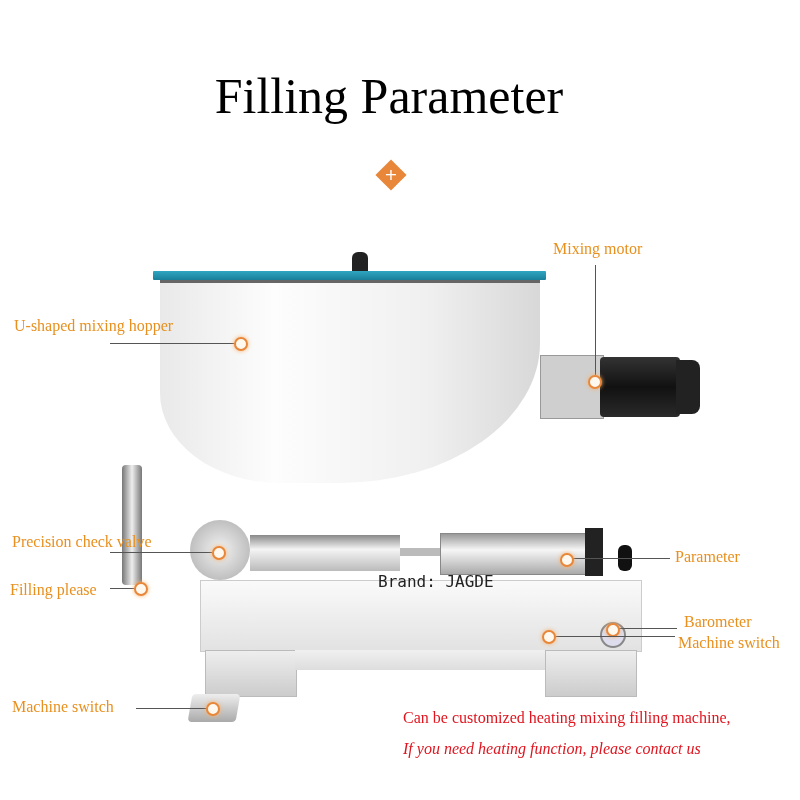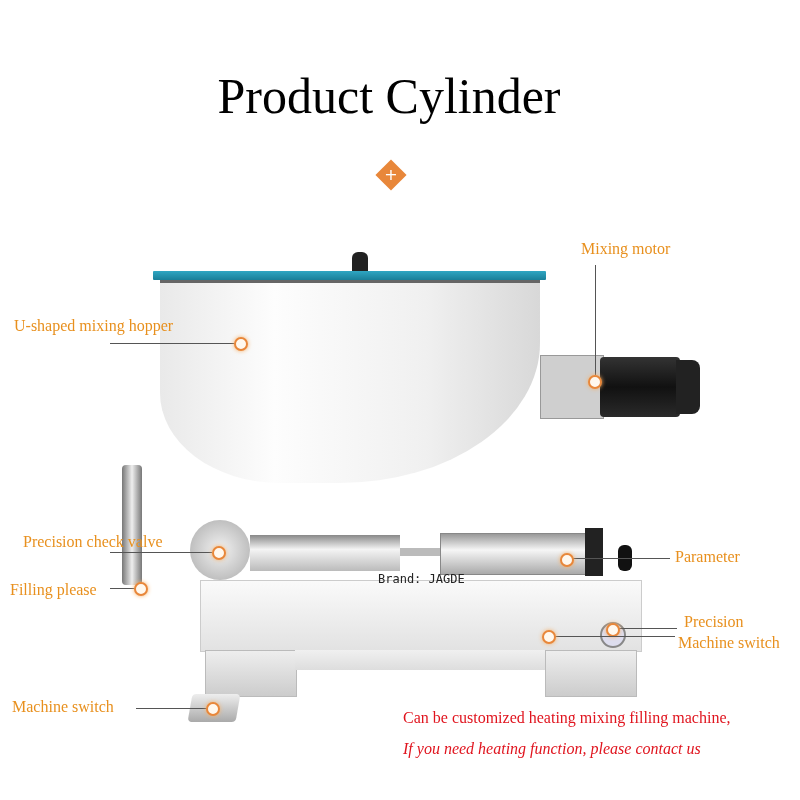--- a/index.html
+++ b/index.html
@@ -6,21 +6,21 @@
   body{width:800px;height:800px;position:relative;overflow:hidden;font-family:"Liberation Serif",serif;}
   .title{position:absolute;left:0;width:800px;top:66px;text-align:center;font-size:50px;color:#000;line-height:60px;}
   .title span{display:inline-block;margin-left:-22px;}
   .diamond{position:absolute;left:380px;top:164px;width:22px;height:22px;transform:rotate(45deg);background:#e8873a;}
   .diamond-plus{position:absolute;left:380px;top:162px;width:22px;height:26px;color:#fff;font-family:"DejaVu Sans",sans-serif;font-size:16px;text-align:center;line-height:26px;}
   .lbl{position:absolute;color:#e8901e;font-size:16px;white-space:nowrap;line-height:18px;}
   .line{position:absolute;background:#555;height:1px;}
   .vline{position:absolute;background:#555;width:1px;}
   .dot{position:absolute;width:10px;height:10px;border-radius:50%;border:2px solid #e8873a;background:#fff8ee;box-shadow:0 0 4px #f6b26b;}
   .red{position:absolute;color:#e0141e;font-size:16px;white-space:nowrap;}
-  .brand{position:absolute;left:378px;top:572px;font-family:"DejaVu Sans Mono",monospace;font-size:12px;color:#222;}
+  .brand{position:absolute;left:378px;top:572px;font-family:"DejaVu Sans Mono",monospace;font-size:16px;color:#222;}
   
   .lid{position:absolute;left:153px;top:271px;width:393px;height:9px;background:linear-gradient(#2fa6c2,#1a7f99);border-radius:1px;}
   .lid-shadow{position:absolute;left:160px;top:280px;width:380px;height:3px;background:#666;}
   .knob{position:absolute;left:352px;top:252px;width:16px;height:20px;background:#222;border-radius:6px 6px 0 0;}
   .hopper{position:absolute;left:160px;top:283px;width:380px;height:200px;background:linear-gradient(90deg,#e9e9e9,#fdfdfd 30%,#f0f0f0 70%,#d8d8d8);border-radius:0 0 200px 120px / 0 0 140px 90px;}
   .motor-box{position:absolute;left:540px;top:355px;width:62px;height:62px;background:#cfcfcf;border:1px solid #999;}
   .motor{position:absolute;left:600px;top:357px;width:80px;height:60px;background:linear-gradient(#333,#111 50%,#2a2a2a);border-radius:4px;}
   .motor-cap{position:absolute;left:676px;top:360px;width:24px;height:54px;background:#222;border-radius:0 8px 8px 0;}
   .base{position:absolute;left:200px;top:580px;width:440px;height:70px;background:linear-gradient(#fafafa,#e2e2e2);border:1px solid #ccc;}
   .leg-l{position:absolute;left:205px;top:650px;width:90px;height:45px;background:linear-gradient(#eee,#ccc);border:1px solid #bbb;}
@@ -32,21 +32,21 @@
   .cyl2{position:absolute;left:440px;top:533px;width:150px;height:40px;background:linear-gradient(#999,#f6f6f6 40%,#aaa);border:1px solid #888;}
   .cyl-end{position:absolute;left:585px;top:528px;width:18px;height:48px;background:#222;}
   .wheel{position:absolute;left:618px;top:545px;width:14px;height:26px;background:#111;border-radius:6px;}
   .nozzle{position:absolute;left:122px;top:465px;width:20px;height:120px;background:linear-gradient(90deg,#777,#eee,#777);border-radius:4px;}
   .pedal{position:absolute;left:190px;top:694px;width:48px;height:28px;background:linear-gradient(#eee,#aaa);border-radius:4px;transform:skewX(-10deg);}
   .gauge{position:absolute;left:600px;top:622px;width:22px;height:22px;border-radius:50%;border:2px solid #888;background:#dde;}
 </style>
 </head>
 <body>
 
-<div class="title"><span>Product Cylinder</span></div>
+<div class="title"><span>Filling Parameter</span></div>
 <div class="diamond"></div>
 <div class="diamond-plus">+</div>
 
 <div>
   <div class="knob"></div>
   <div class="lid"></div>
   <div class="lid-shadow"></div>
   <div class="hopper"></div>
   <div class="motor-box"></div>
   <div class="motor"></div>
@@ -61,41 +61,41 @@
   <div class="cyl-end"></div>
   <div class="wheel"></div>
   <div class="pump"></div>
   <div class="nozzle"></div>
   <div class="gauge"></div>
   <div class="pedal"></div>
 </div>
 
 <div class="brand">Brand: JAGDE</div>
 
-<div class="lbl" style="left:553px;top:240px;margin-left:28px;">Mixing motor</div>
+<div class="lbl" style="left:553px;top:240px;">Mixing motor</div>
 <div class="vline" style="left:595px;top:265px;height:110px;"></div>
 <div class="dot" style="left:588px;top:375px;"></div>
 
 <div class="lbl" style="left:14px;top:317px;text-align:right;">U-shaped mixing hopper</div>
 <div class="line" style="left:110px;top:343px;width:126px;"></div>
 <div class="dot" style="left:234px;top:337px;"></div>
 
-<div class="lbl" style="left:12px;top:533px;margin-left:11px;">Precision check valve</div>
+<div class="lbl" style="left:12px;top:533px;">Precision check valve</div>
 <div class="line" style="left:110px;top:552px;width:102px;"></div>
 <div class="dot" style="left:212px;top:546px;"></div>
 
 <div class="lbl" style="left:10px;top:581px;">Filling please</div>
 <div class="line" style="left:110px;top:588px;width:26px;"></div>
 <div class="dot" style="left:134px;top:582px;"></div>
 
 <div class="lbl" style="left:675px;top:548px;">Parameter</div>
 <div class="line" style="left:570px;top:558px;width:100px;"></div>
 <div class="dot" style="left:560px;top:553px;"></div>
 
-<div class="lbl" style="left:684px;top:613px;">Precision</div>
+<div class="lbl" style="left:684px;top:613px;">Barometer</div>
 <div class="line" style="left:615px;top:628px;width:62px;"></div>
 <div class="dot" style="left:606px;top:623px;"></div>
 
 <div class="lbl" style="left:678px;top:634px;">Machine switch</div>
 <div class="line" style="left:550px;top:636px;width:125px;"></div>
 <div class="dot" style="left:542px;top:630px;"></div>
 
 <div class="lbl" style="left:12px;top:698px;">Machine switch</div>
 <div class="line" style="left:136px;top:708px;width:72px;"></div>
 <div class="dot" style="left:206px;top:702px;"></div>

